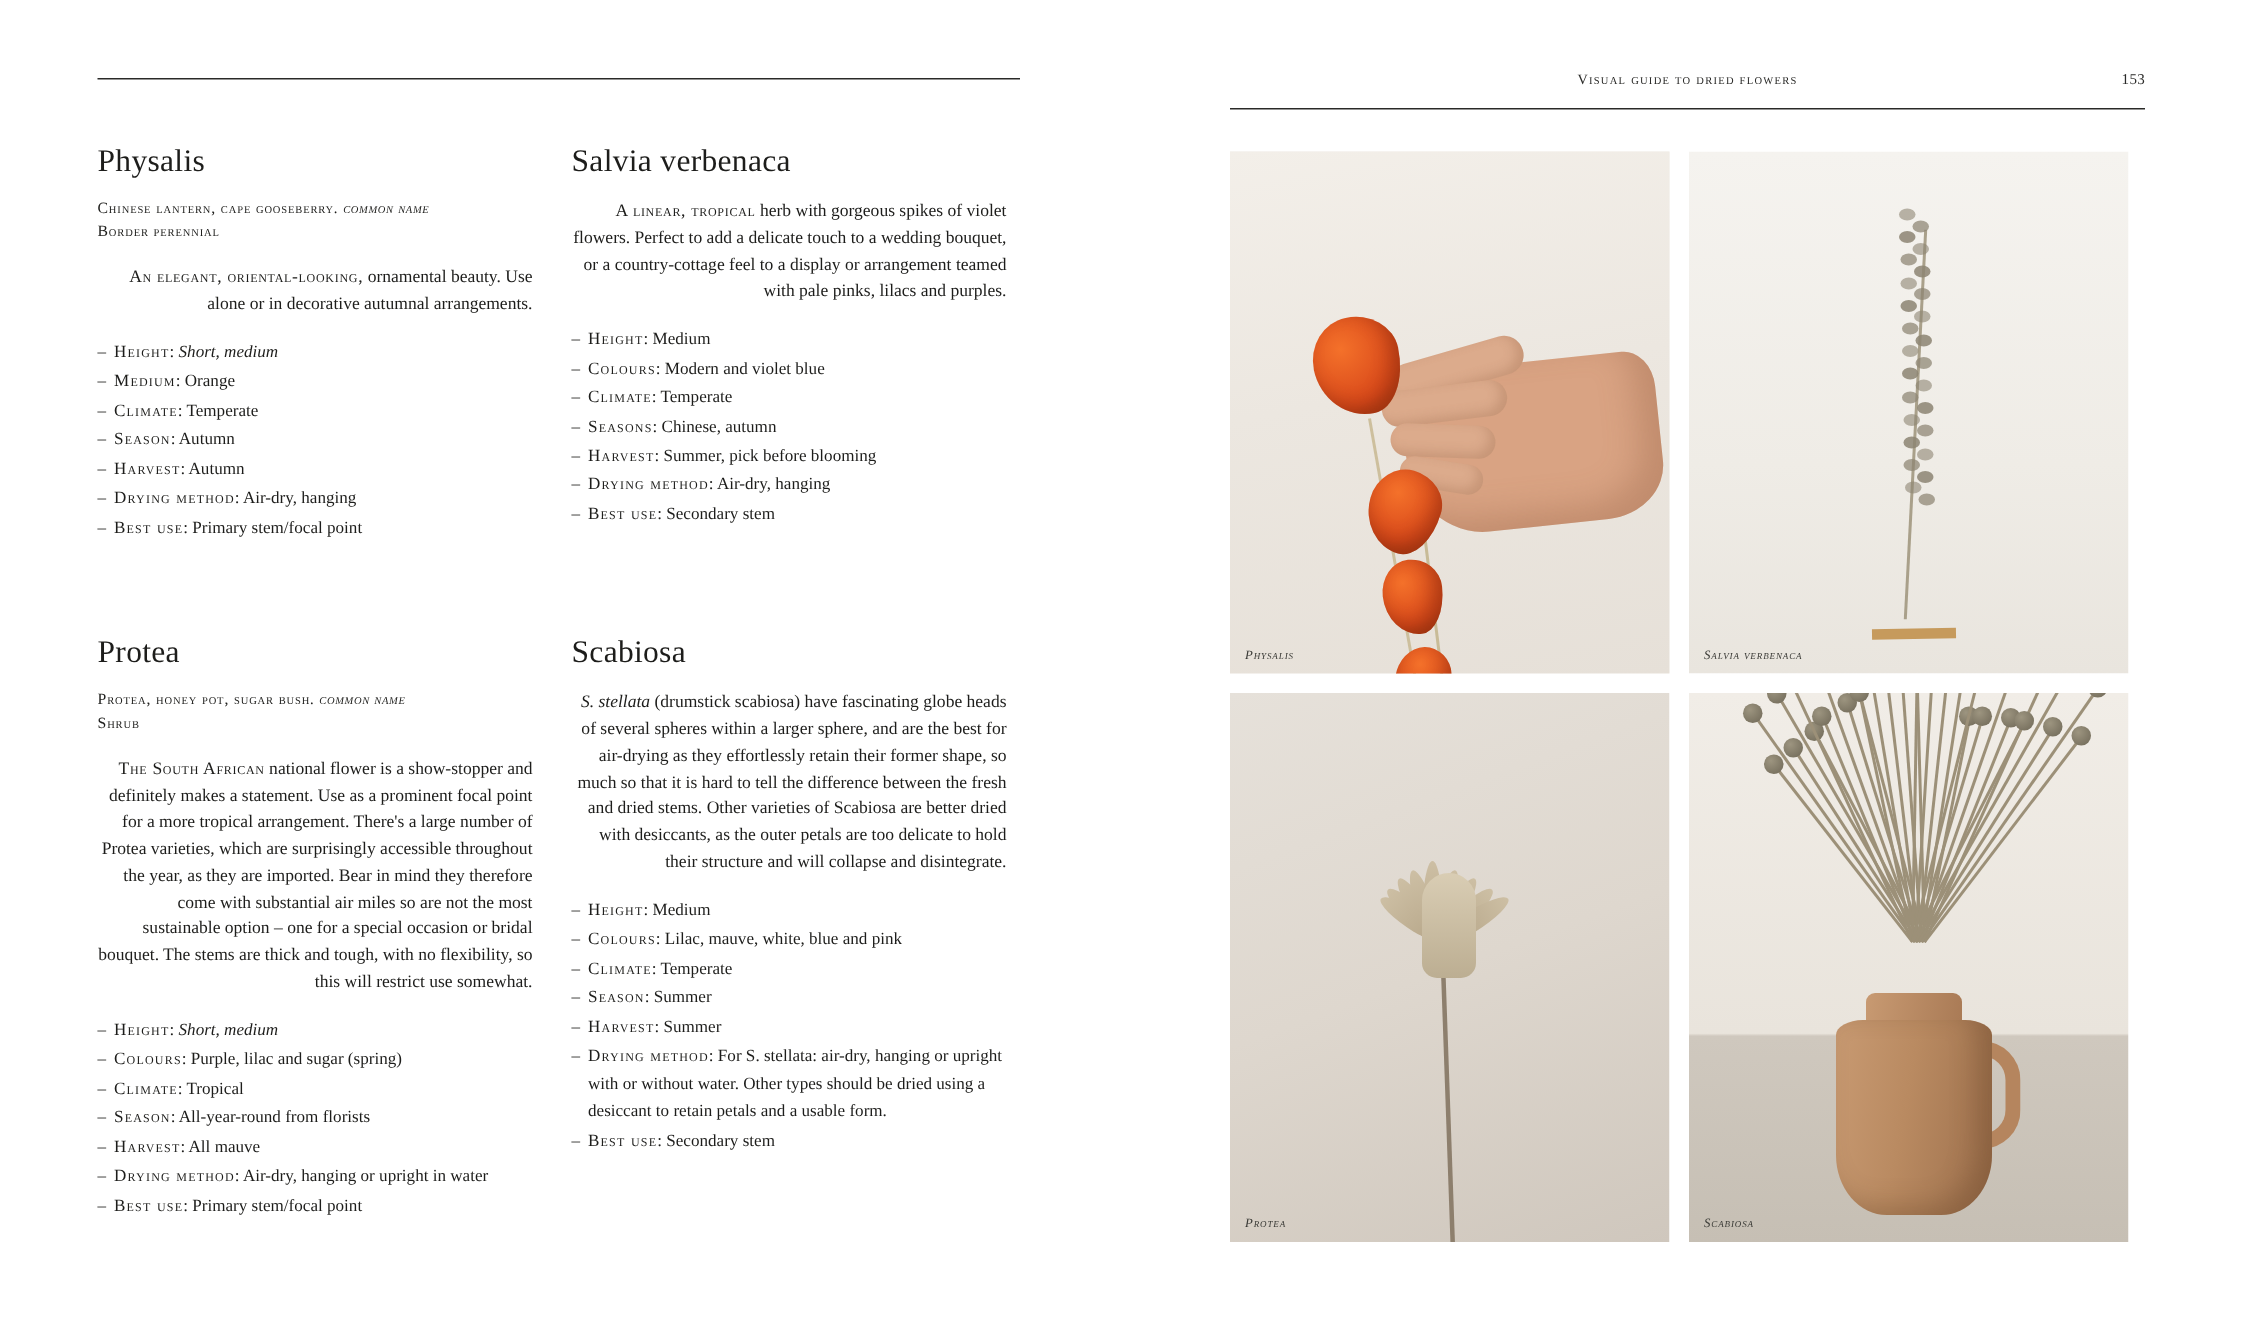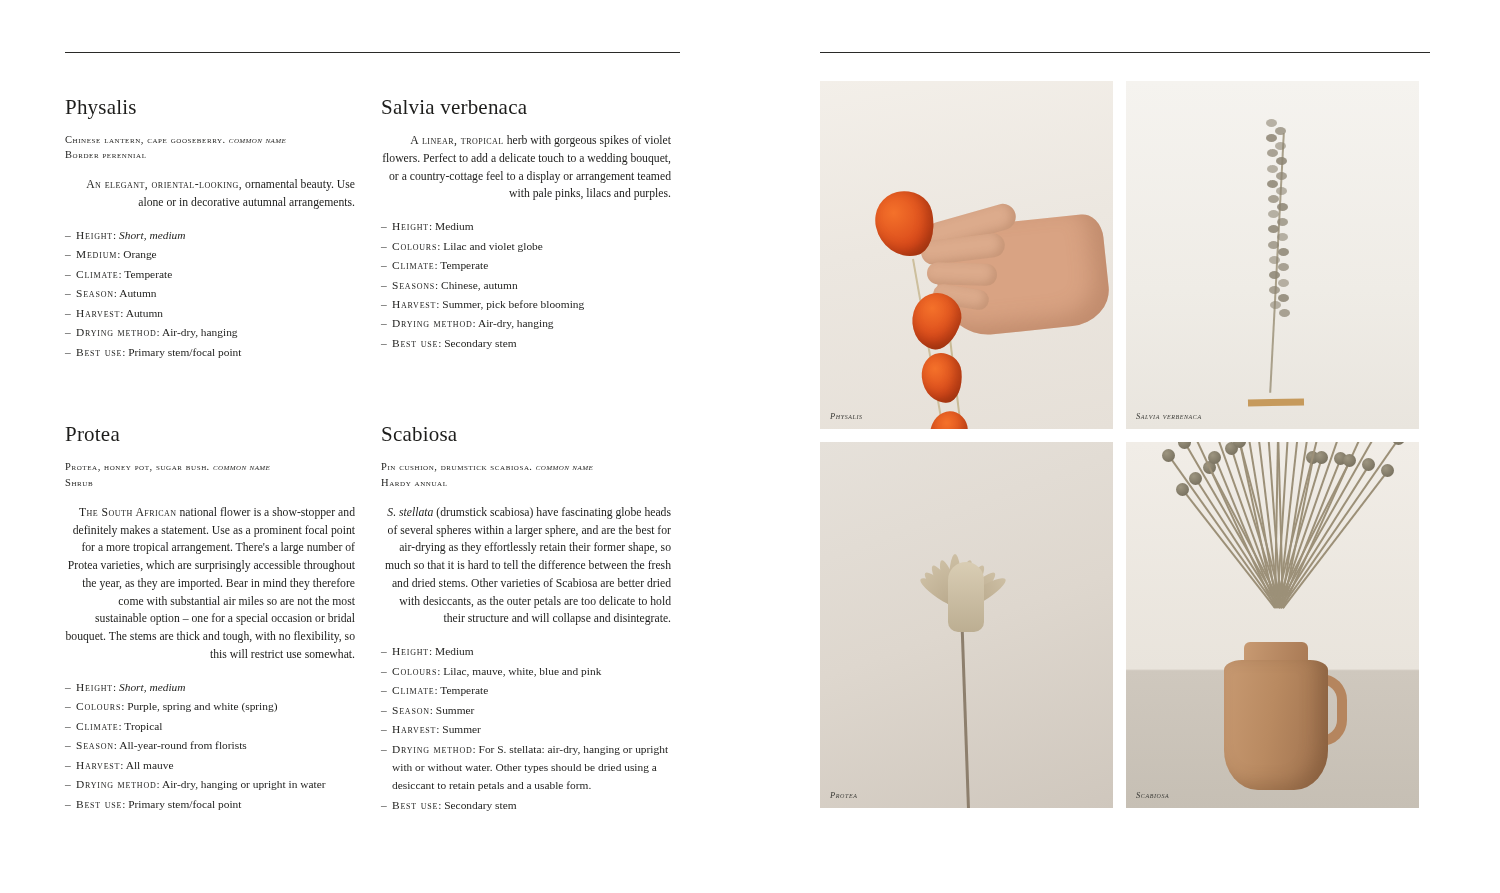--- a/index.html
+++ b/index.html
@@ -339,21 +339,21 @@
         <p class="intro">
           <span class="sc">A linear, tropical</span><span> herb with gorgeous spikes of violet flowers. Perfect to add a delicate touch to a wedding bouquet, or a country-cottage feel to a display or arrangement teamed with pale pinks, lilacs and purples.</span>
         </p>
         <ul class="specs">
           <li>
               <span class="dash">–</span>
               <span class="body"><span class="lab">Height</span>: <span>Medium</span></span>
             </li>
           <li>
               <span class="dash">–</span>
-              <span class="body"><span class="lab">Colours</span>: <span>Lilac and violet globe</span></span>
+              <span class="body"><span class="lab">Colours</span>: <span>Modern and violet blue</span></span>
             </li>
           <li>
               <span class="dash">–</span>
               <span class="body"><span class="lab">Climate</span>: <span>Temperate</span></span>
             </li>
           <li>
               <span class="dash">–</span>
               <span class="body"><span class="lab">Seasons</span>: <span>Chinese, autumn</span></span>
             </li>
           <li>
@@ -383,21 +383,21 @@
         <p class="intro">
           <span class="sc">The South African</span><span> national flower is a show-stopper and definitely makes a statement. Use as a prominent focal point for a more tropical arrangement. There's a large number of Protea varieties, which are surprisingly accessible throughout the year, as they are imported. Bear in mind they therefore come with substantial air miles so are not the most sustainable option – one for a special occasion or bridal bouquet. The stems are thick and tough, with no flexibility, so this will restrict use somewhat.</span>
         </p>
         <ul class="specs">
           <li>
               <span class="dash">–</span>
               <span class="body"><span class="lab">Height</span>: <span class="val-italic">Short, medium</span></span>
             </li>
           <li>
               <span class="dash">–</span>
-              <span class="body"><span class="lab">Colours</span>: <span>Purple, spring and white (spring)</span></span>
+              <span class="body"><span class="lab">Colours</span>: <span>Purple, lilac and sugar (spring)</span></span>
             </li>
           <li>
               <span class="dash">–</span>
               <span class="body"><span class="lab">Climate</span>: <span>Tropical</span></span>
             </li>
           <li>
               <span class="dash">–</span>
               <span class="body"><span class="lab">Season</span>: <span>All-year-round from florists</span></span>
             </li>
           <li>
@@ -410,24 +410,20 @@
             </li>
           <li>
               <span class="dash">–</span>
               <span class="body"><span class="lab">Best use</span>: <span>Primary stem/focal point</span></span>
             </li>
         </ul>
       </div>
 
       <div class="col">
         <h2 class="entry-title">Scabiosa</h2>
-        <div class="meta">
-          <span>Pin cushion, drumstick scabiosa</span><span class="ital">. common name</span><br>
-          <span>Hardy annual</span>
-        </div>
         <p class="intro">
           <span class="it">S. stellata</span><span> (drumstick scabiosa) have fascinating globe heads of several spheres within a larger sphere, and are the best for air-drying as they effortlessly retain their former shape, so much so that it is hard to tell the difference between the fresh and dried stems. Other varieties of Scabiosa are better dried with desiccants, as the outer petals are too delicate to hold their structure and will collapse and disintegrate.</span>
         </p>
         <ul class="specs">
           <li>
               <span class="dash">–</span>
               <span class="body"><span class="lab">Height</span>: <span>Medium</span></span>
             </li>
           <li>
               <span class="dash">–</span>
@@ -453,20 +449,25 @@
               <span class="dash">–</span>
               <span class="body"><span class="lab">Best use</span>: <span>Secondary stem</span></span>
             </li>
         </ul>
       </div>
     </div>
   </div>
 
   <div class="page page-right">
 
+    <div class="runhead right">
+      <span class="folio"></span>
+      <span class="title">Visual guide to dried flowers</span>
+      <span class="folio">153</span>
+    </div>
     <div class="rule"></div>
 
     <div class="photo-grid">
 
       <div class="photo ph1">
         <div class="bg"></div>
         <div class="stem-a"></div>
         <div class="stem-b"></div>
         <div class="hand"></div>
         <div class="finger f1"></div>

